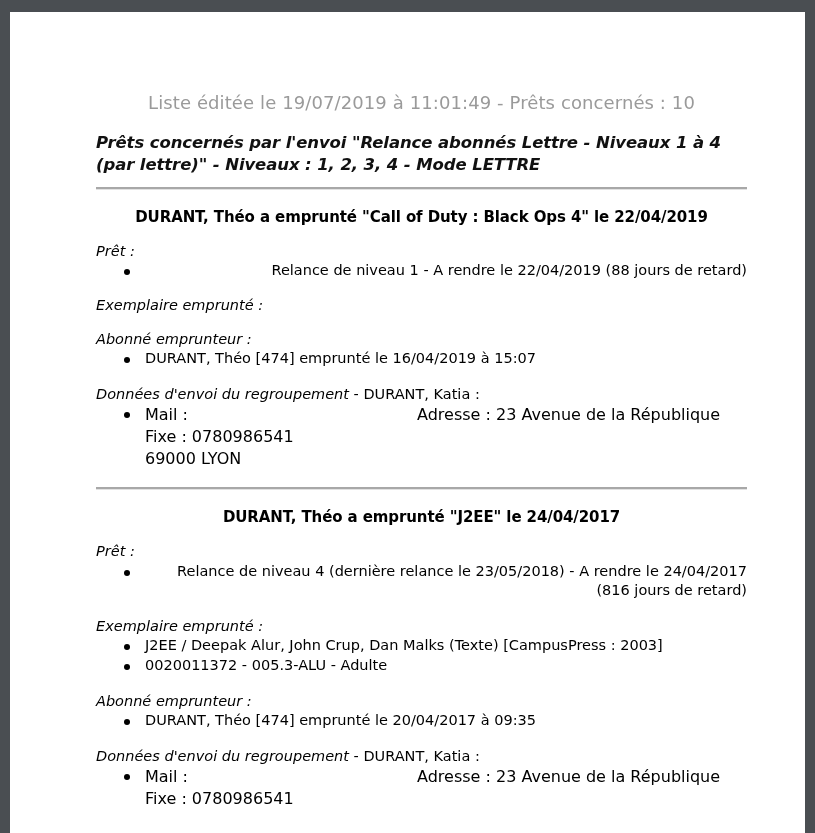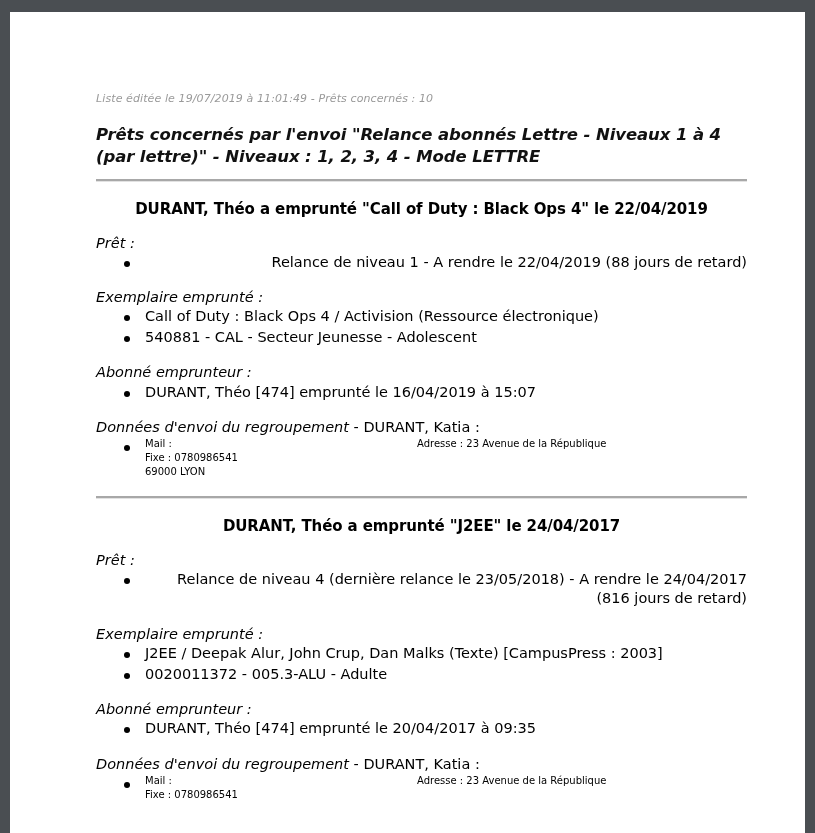--- a/index.html
+++ b/index.html
@@ -20,23 +20,22 @@
     width: 795px;
     min-height: 821px;
     background: #ffffff;
     overflow: hidden;
   }
   .content {
     padding: 0 58px 0 86px;
   }
   
   .meta-line {
-    text-align: left;
-    font-style: italic;
-    font-size: 11px;
+    text-align: center;
+    font-size: 18px;
     color: #9a9a9a;
     padding-top: 80px;
     letter-spacing: 0.1px;
   }
   
   .report-title {
     font-weight: bold;
     font-style: italic;
     font-size: 16.5px;
     color: #111;
@@ -115,21 +114,21 @@
     position: absolute;
     left: 28px;
     top: 8px;
     width: 6px;
     height: 6px;
     border-radius: 50%;
     background: #000;
   }
   .contact-row {
     display: flex;
-    font-size: 10px;
+    font-size: 16px;
     line-height: 1.38;
     color: #000;
     align-items: flex-end;
   }
   .contact-col-l { width: 272px; flex: 0 0 272px; }
   .contact-col-r { flex: 1 1 auto; }
   .blank { visibility: hidden; }
 </style>
 </head>
 <body>
@@ -152,24 +151,20 @@
         </div>
         <ul class="items hanging">
           <li><span class="pad"></span><span>Relance de niveau 1 - A rendre le 22/04/2019 (88 jours de retard)</span></li>
         </ul>
       </div>
 
       <div class="group">
         <div class="group-label">
           <span class="it">Exemplaire emprunté :</span>
         </div>
-        <ul class="items">
-          <li>Call of Duty : Black Ops 4 / Activision (Ressource électronique)</li>
-          <li>540881 - CAL - Secteur Jeunesse - Adolescent</li>
-        </ul>
       </div>
 
       <div class="group">
         <div class="group-label">
           <span class="it">Abonné emprunteur :</span>
         </div>
         <ul class="items">
           <li>DURANT, Théo [474] emprunté le 16/04/2019 à 15:07</li>
         </ul>
       </div>

